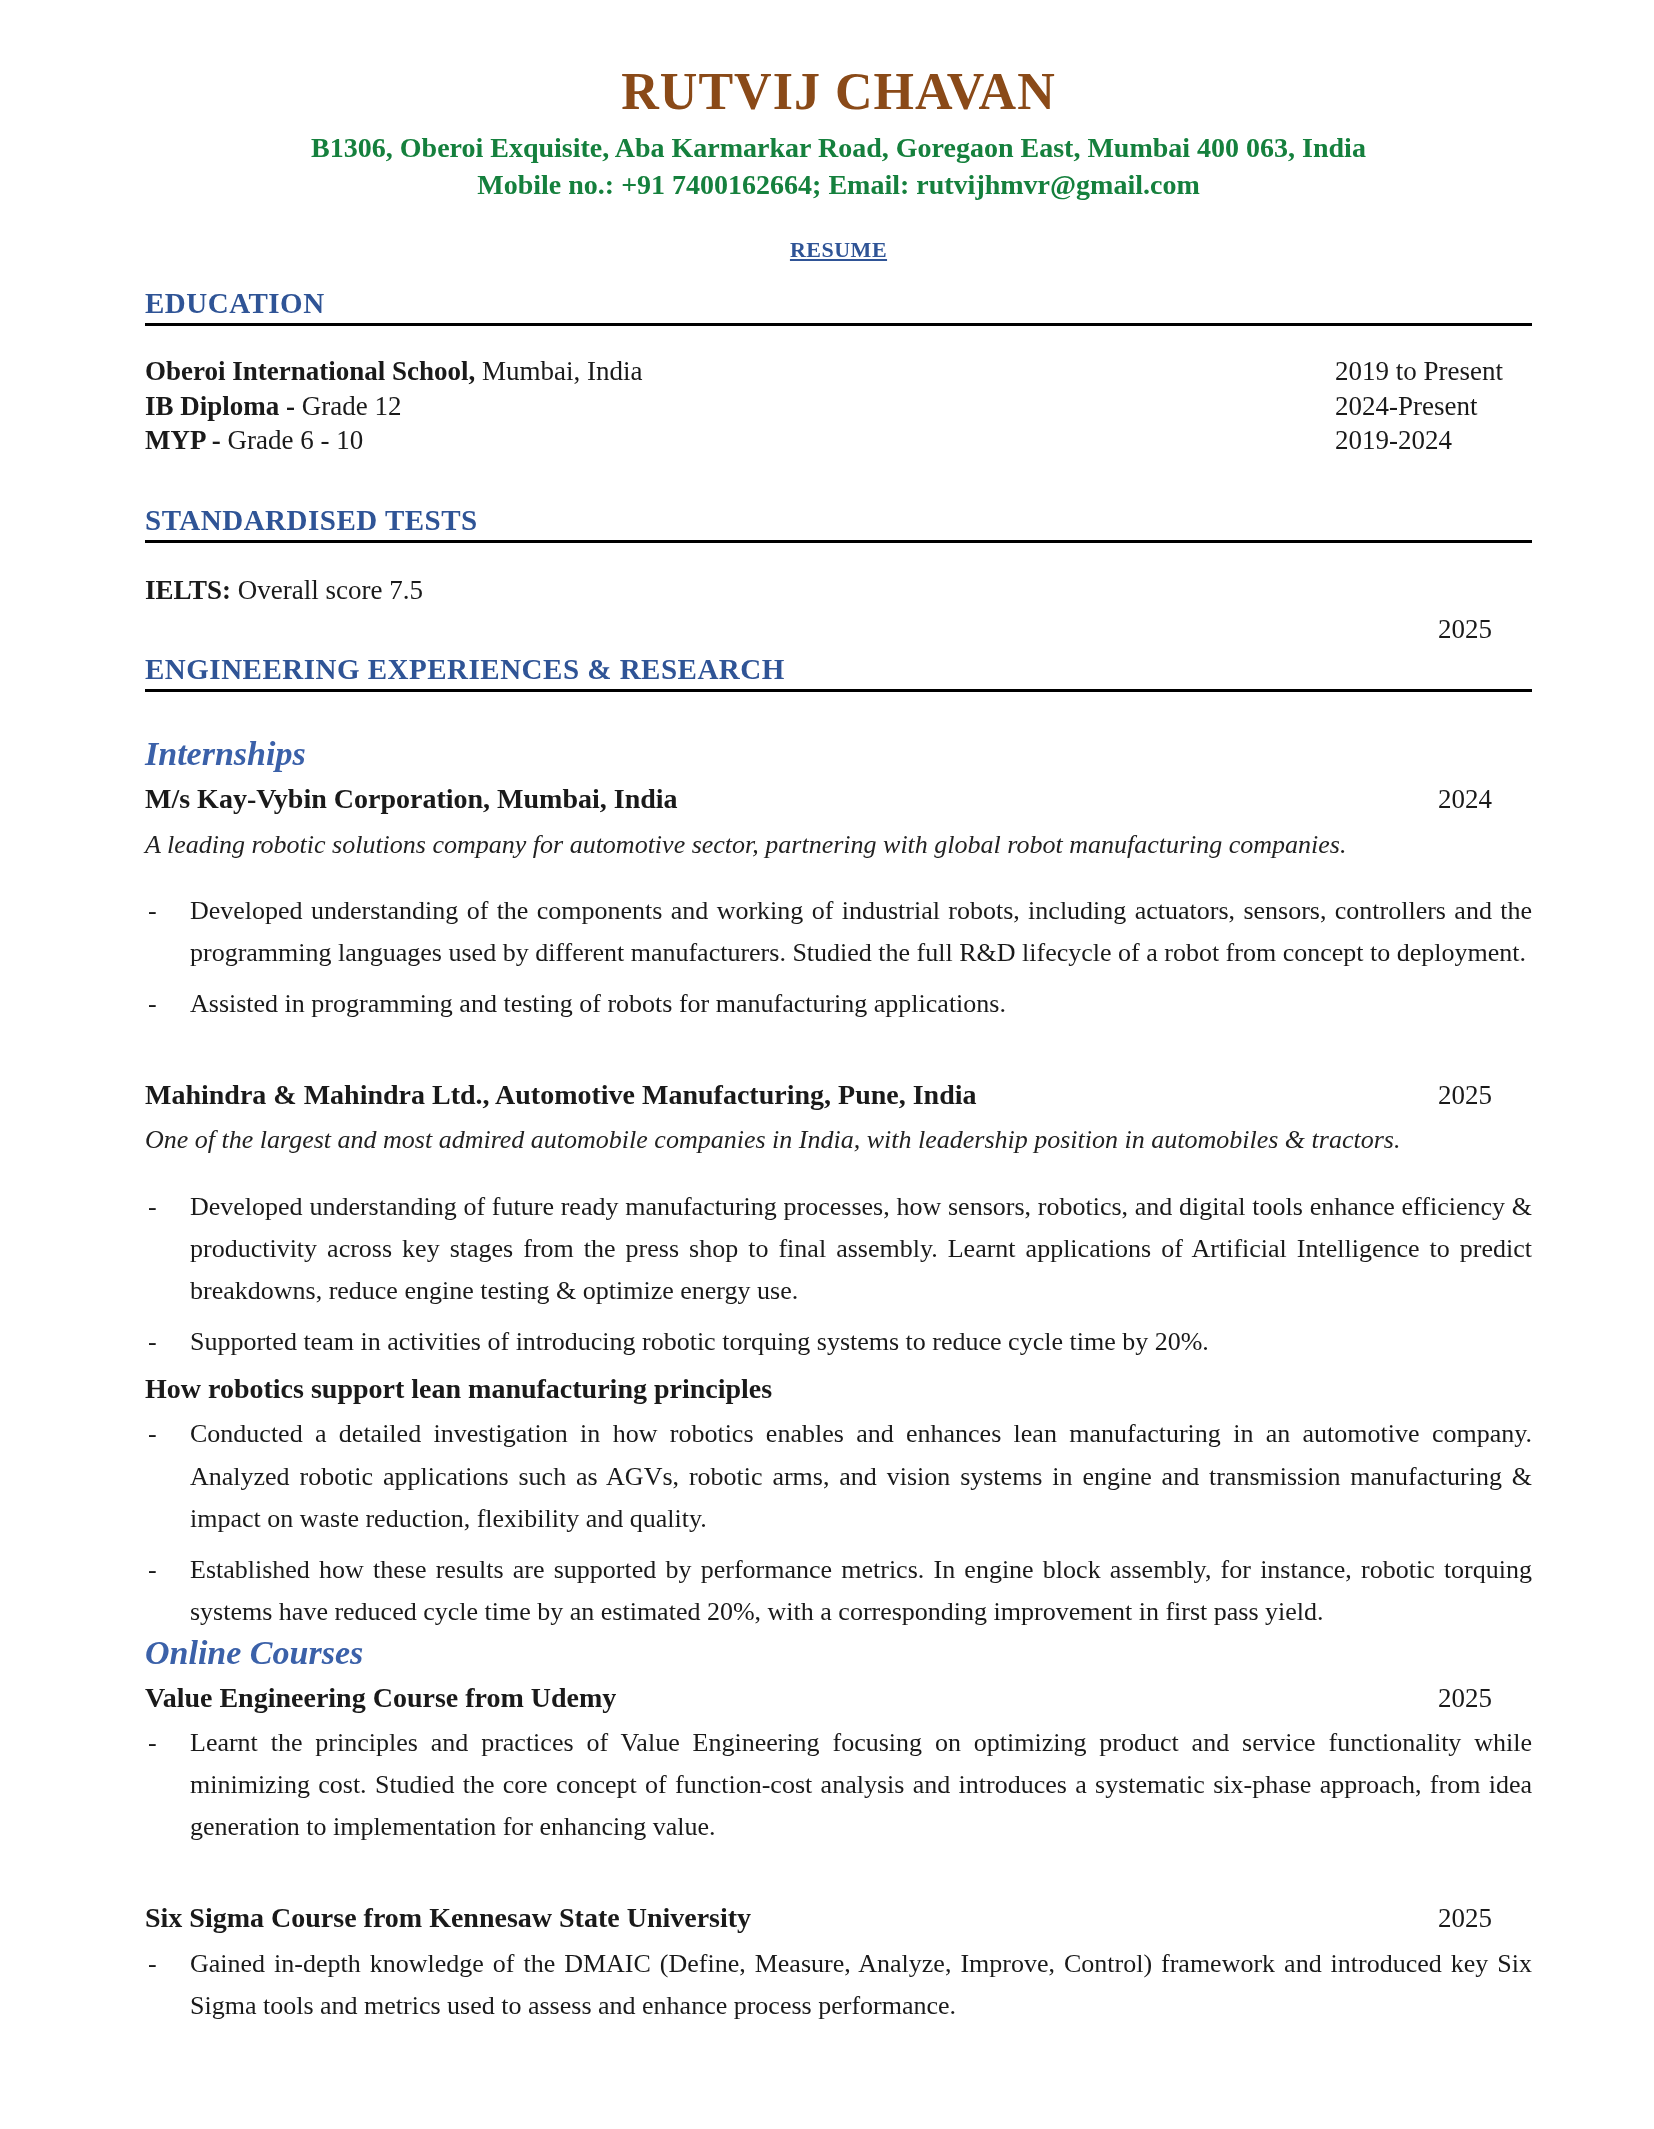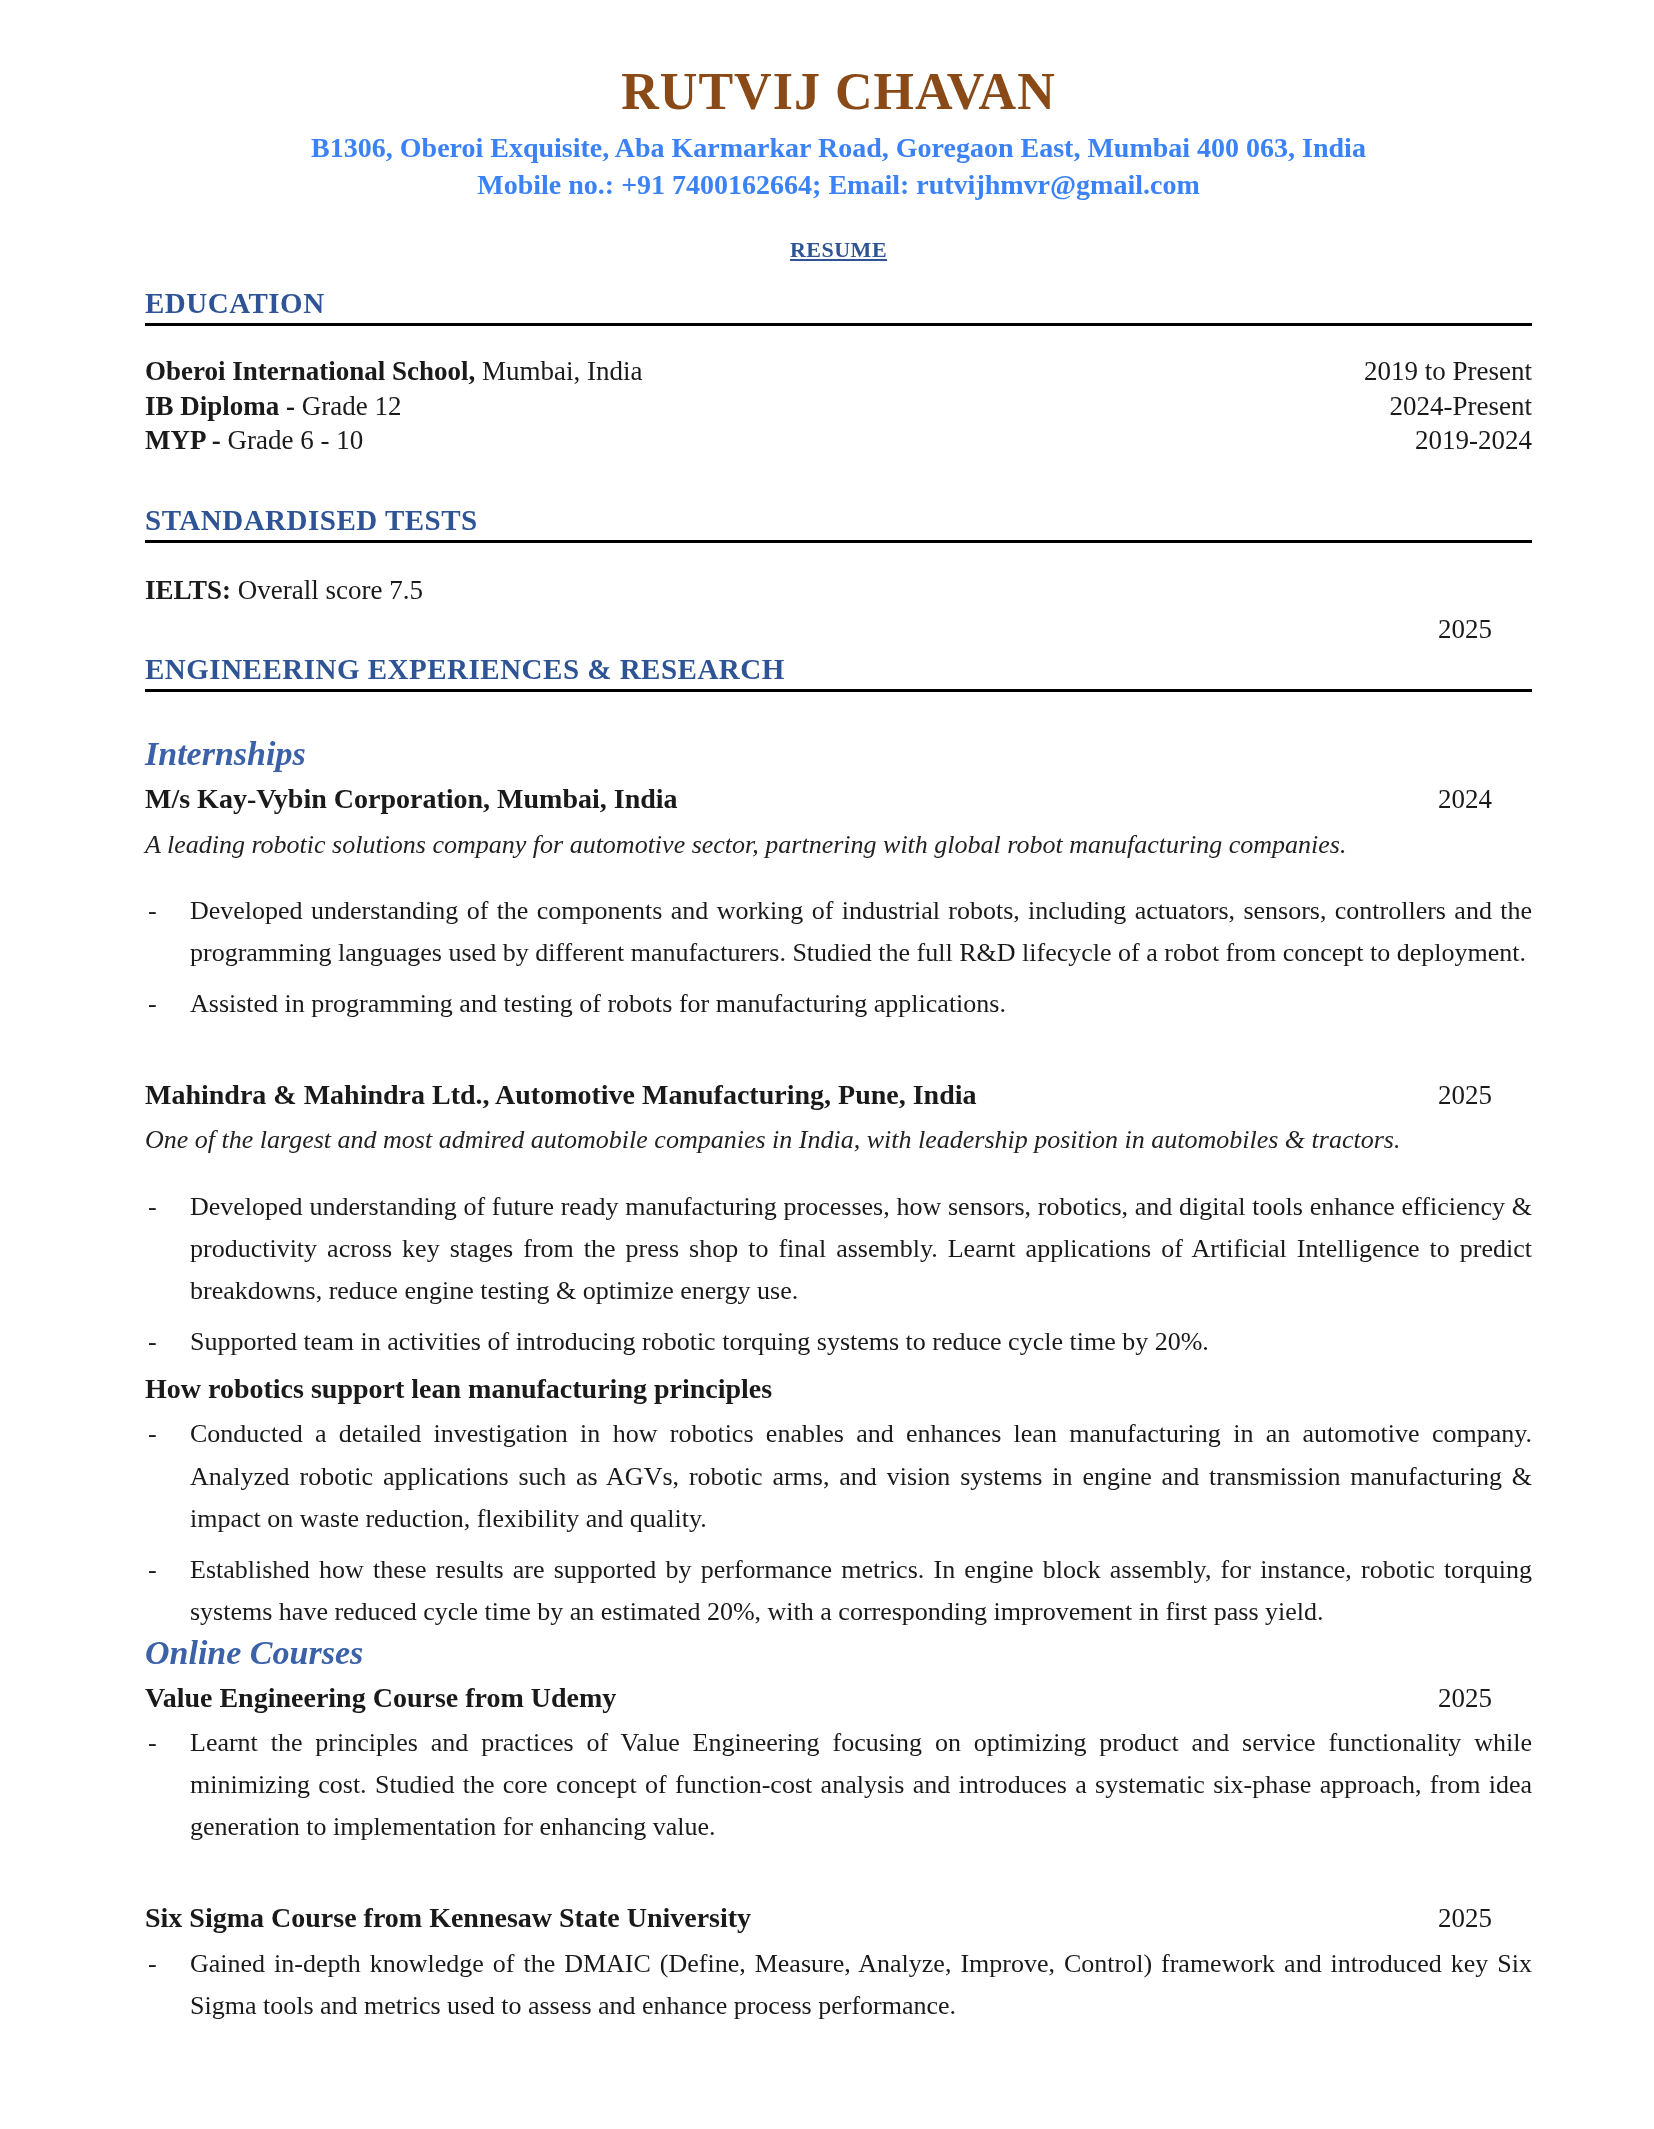--- a/index.html
+++ b/index.html
@@ -20,21 +20,21 @@
     font-size: 52px;
     font-weight: bold;
     color: #8a4a18;
     letter-spacing: 1px;
     line-height: 1.15;
   }
   .addr {
     text-align: center;
     font-size: 28px;
     font-weight: bold;
-    color: #3b82f6;
+    color: #15803d;
     line-height: 1.32;
   }
   .addr-wrap { margin-top: 8px; }
   .resume-title {
     margin-top: 33px;
     text-align: center;
     font-size: 22px;
     font-weight: bold;
     color: #2F5496;
     letter-spacing: 0.5px;
@@ -56,21 +56,21 @@
   .mt-eng   { margin-top: 8px; }
 
   
   .row { display: flex; align-items: baseline; }
   .row-left { flex: 1; min-width: 0; }
   .date-col {
     width: 197px;
     flex-shrink: 0;
     font-size: 27px;
     color: #1a1a1a;
-    text-align: right;
+    text-align: left;
     font-weight: normal;
   }
   .date-col.year { text-align: right; padding-right: 40px; }
 
   .edu-block { margin-top: 28px; }
   .edu-row { line-height: 1.28; font-size: 27px; }
   .b { font-weight: bold; }
 
   .ielts-line { margin-top: 30px; font-size: 27px; line-height: 1.3; }
   .year-line  { margin-top: 6px; }

